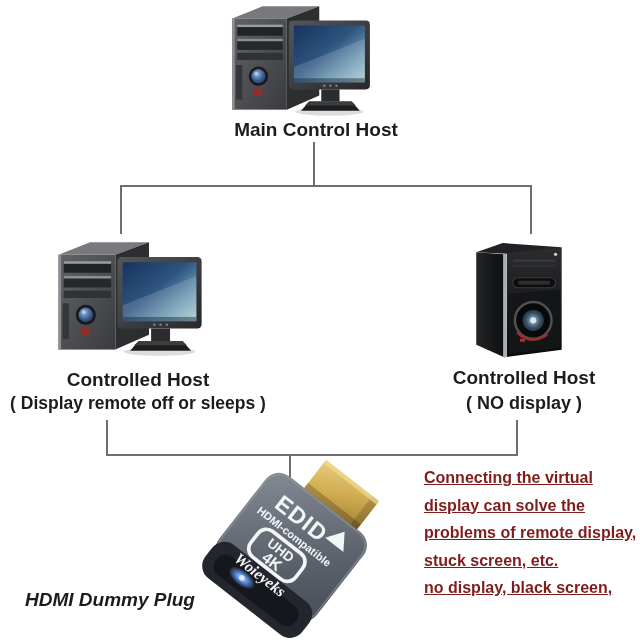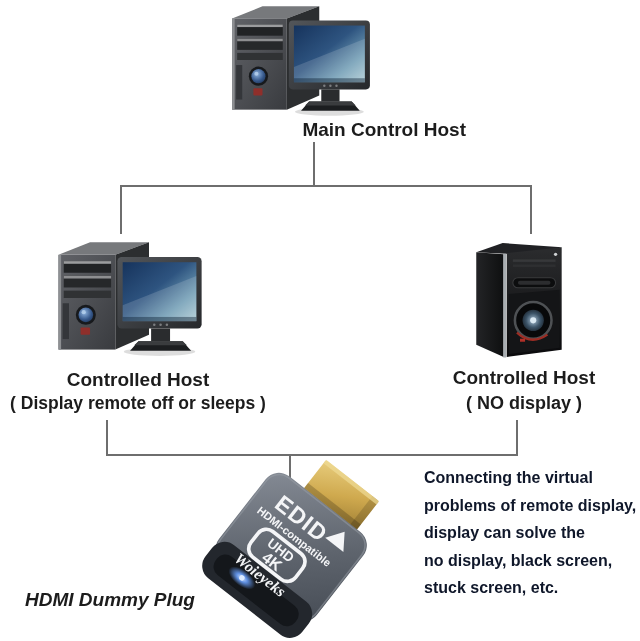--- a/index.html
+++ b/index.html
@@ -2,21 +2,21 @@
 <html><head>
 <meta charset="utf-8">
 <style>
   html,body{margin:0;padding:0;background:#fff;}
   .canvas{position:relative;width:640px;height:641px;background:#ffffff;overflow:hidden;
           font-family:"Liberation Sans",sans-serif;}
   .art{position:absolute;}
   .art svg{display:block;width:100%;height:100%;}
   .line{position:absolute;background:#6e6e6e;}
   .label{position:absolute;color:#1c1c1c;font-weight:bold;text-align:center;white-space:nowrap;}
-  .lbl-main{left:166px;top:119px;width:300px;font-size:19px;text-align:right;}
+  .lbl-main{left:166px;top:119px;width:300px;font-size:19px;}
   .lbl-left1{left:12px;top:369px;width:252px;font-size:19px;}
   .lbl-left2{left:4px;top:393px;width:268px;font-size:17.5px;}
   .lbl-right1{left:424px;top:367px;width:200px;font-size:19px;}
   .lbl-right2{left:424px;top:393px;width:200px;font-size:18px;}
   .lbl-plug{left:14px;top:589px;width:192px;font-size:19px;font-style:italic;}
   .note{position:absolute;left:424px;top:464px;width:216px;font-size:16px;font-weight:bold;
         line-height:27.5px;color:#3aa757;text-align:left;}
   .plug-text{fill:#f4f5f7;font-family:"Liberation Sans",sans-serif;font-weight:bold;}
   .plug-brand{fill:#f4f5f7;font-family:"Liberation Serif",serif;font-weight:bold;font-style:italic;}
 </style>
@@ -194,21 +194,21 @@
         <text class="plug-text" x="55" y="46" font-size="10.5" text-anchor="middle">HDMI-compatible</text>
         <rect x="26" y="51" width="54" height="31" rx="10" fill="none" stroke="#f4f5f7" stroke-width="3.5"></rect>
         <text class="plug-text" x="53" y="65" font-size="13" text-anchor="middle">UHD</text>
         <text class="plug-text" x="53" y="79" font-size="15" text-anchor="middle">4K</text>
         <text class="plug-brand" x="52" y="96" font-size="15" text-anchor="middle">Woieyeks</text>
       </g>
     </svg>
   </div>
   <div class="label lbl-plug">HDMI Dummy Plug</div>
 
-  <div class="note" style="color: #0f172a;">
+  <div class="note" style="color: #7f1d1d; text-decoration: underline;">
     <div>Connecting the virtual</div>
+    <div>display can solve the</div>
     <div>problems of remote display,</div>
-    <div>display can solve the</div>
+    <div>stuck screen, etc.</div>
     <div>no display, black screen,</div>
-    <div>stuck screen, etc.</div>
   </div>
 
 </div>
 
 </body></html>

